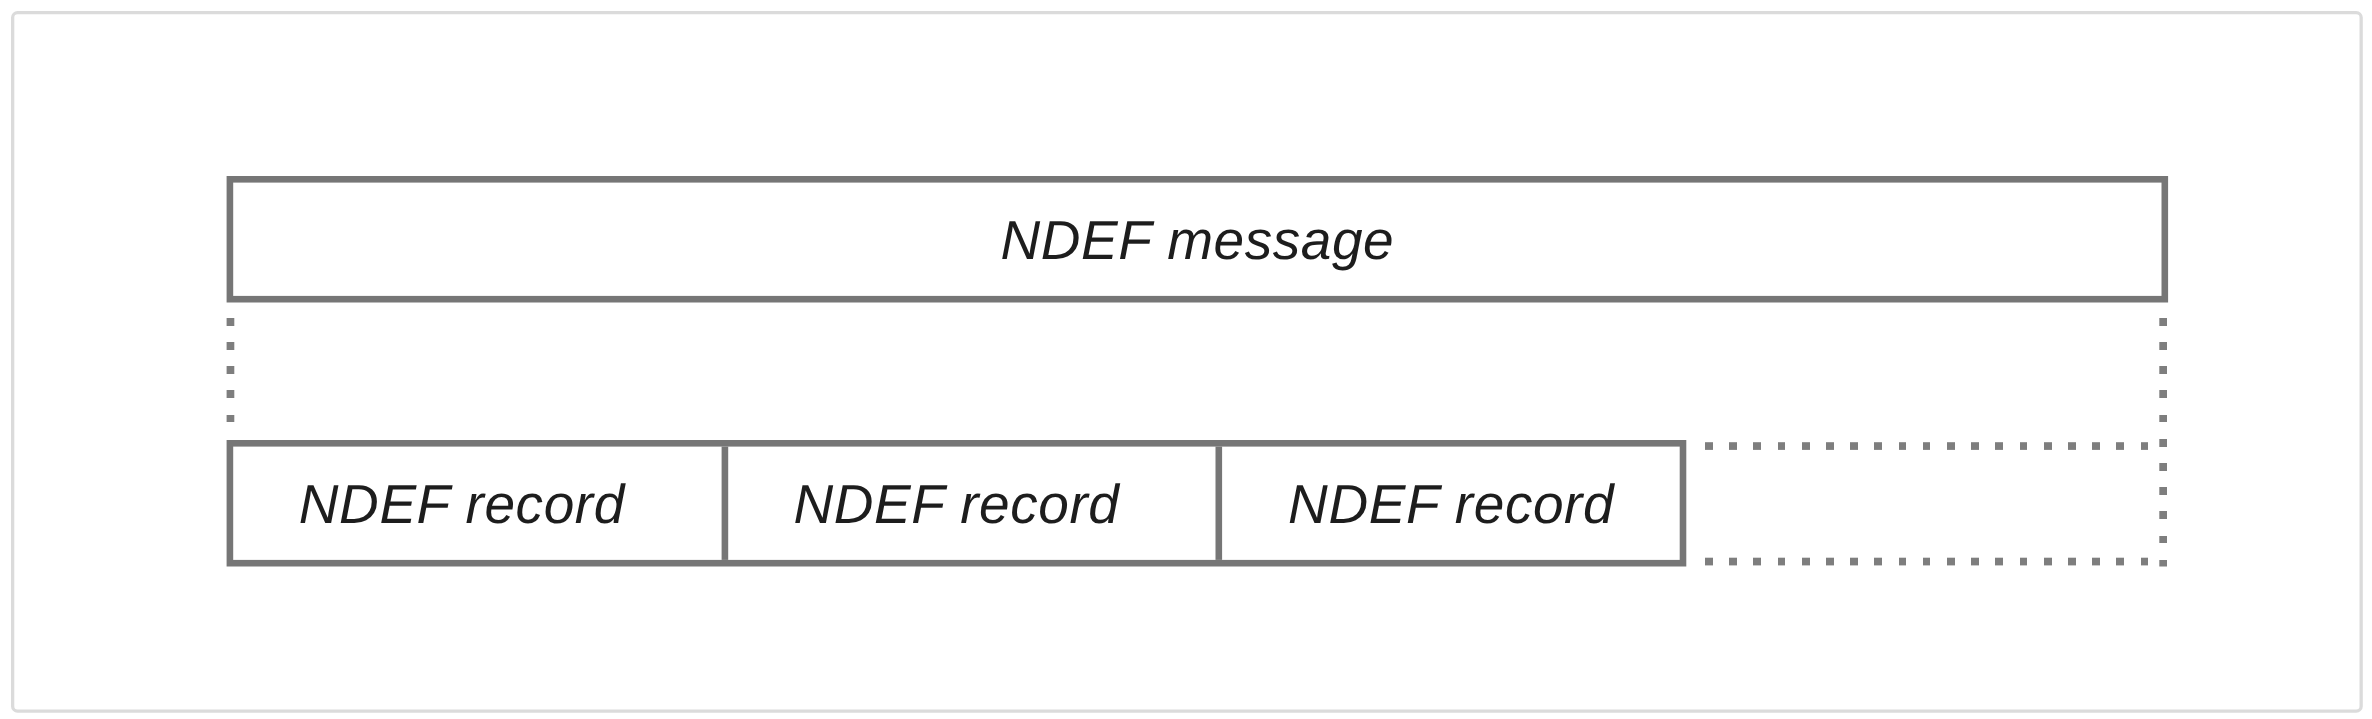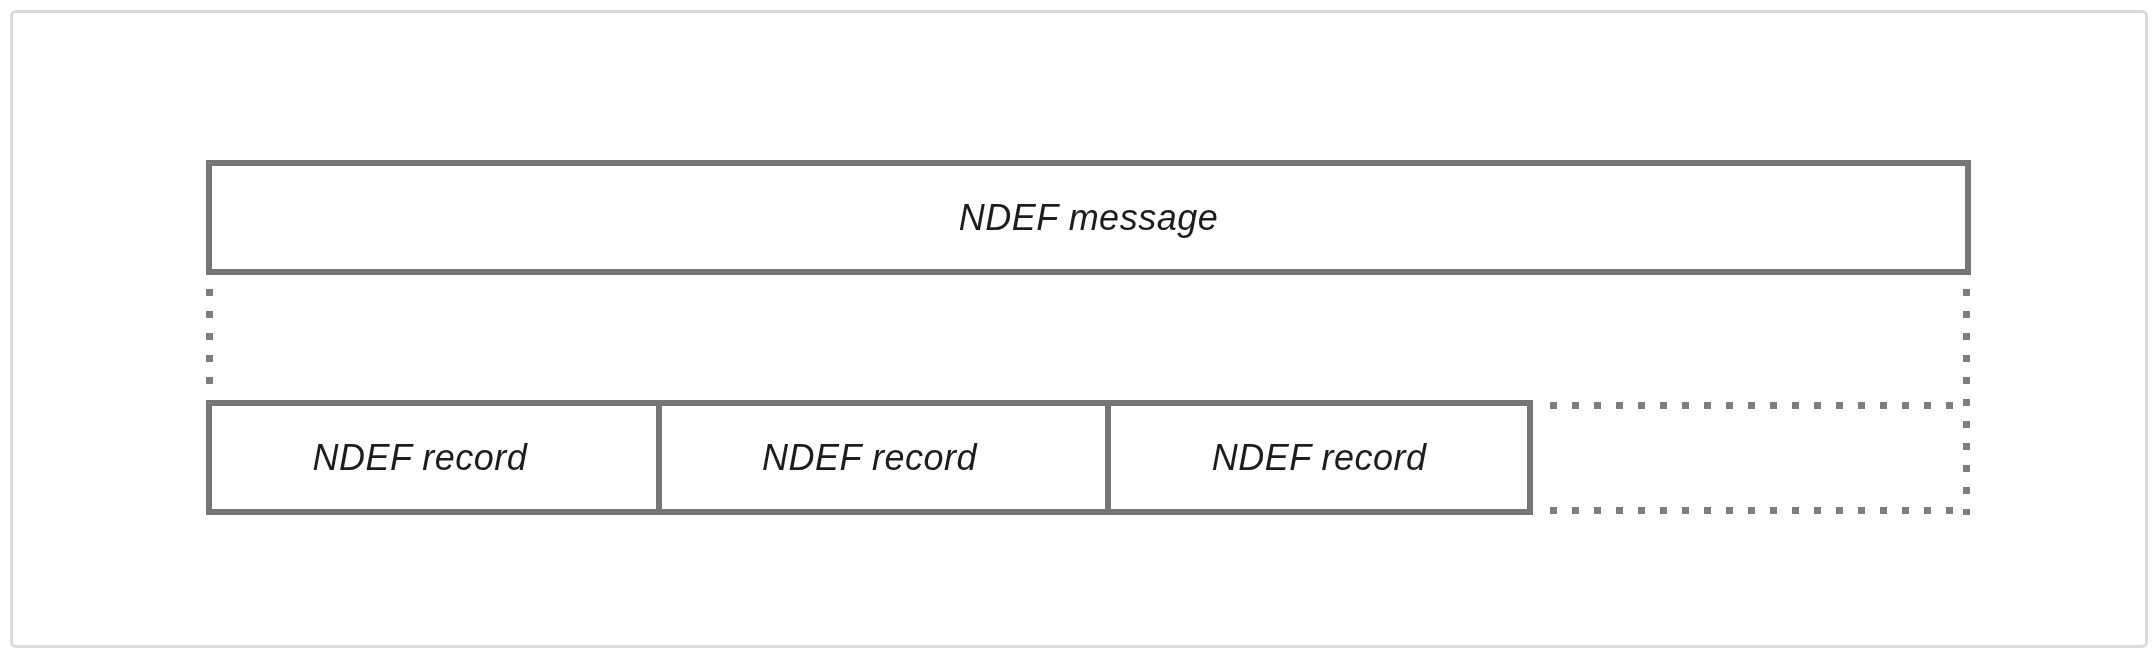--- a/index.html
+++ b/index.html
@@ -31,21 +31,21 @@
     position: absolute;
     box-sizing: border-box;
     border: 6px solid #767676;
     background: #ffffff;
     display: flex;
     align-items: center;
     justify-content: center;
   }
   .box-label {
     font-style: italic;
-    font-size: 36px;
+    font-size: 50px;
     color: #1d1d1d;
     letter-spacing: 0.5px;
     white-space: nowrap;
   }
   .msg-box {
     left: 193px;
     top: 147px;
     width: 1765px;
     height: 115px;
   }

